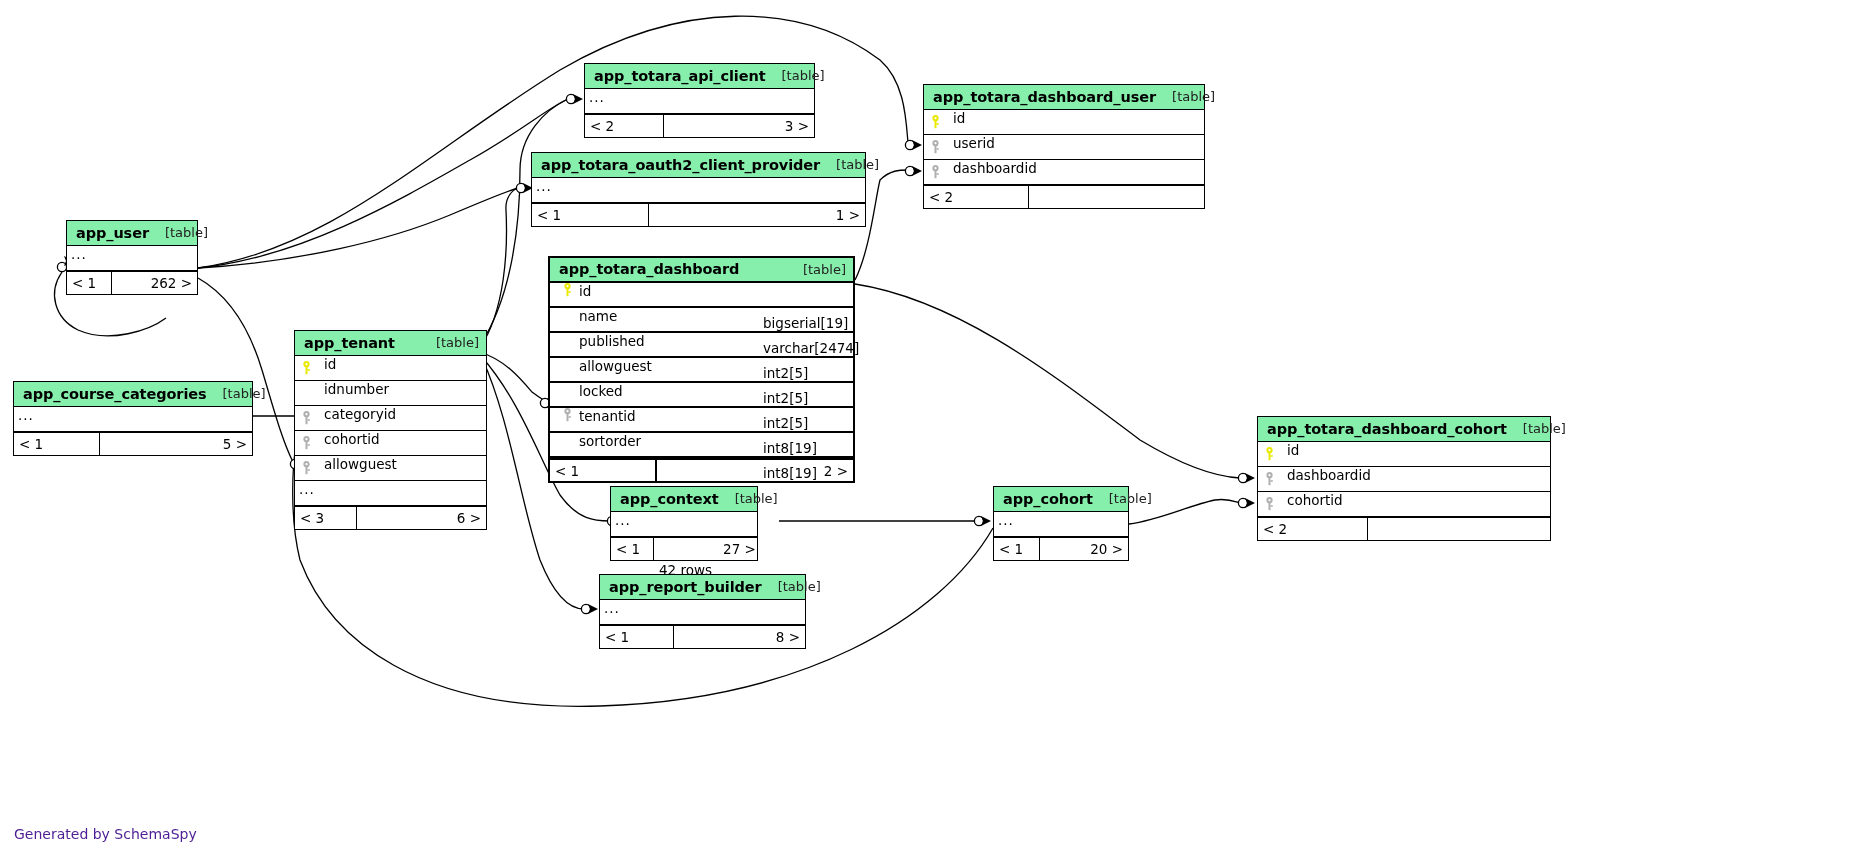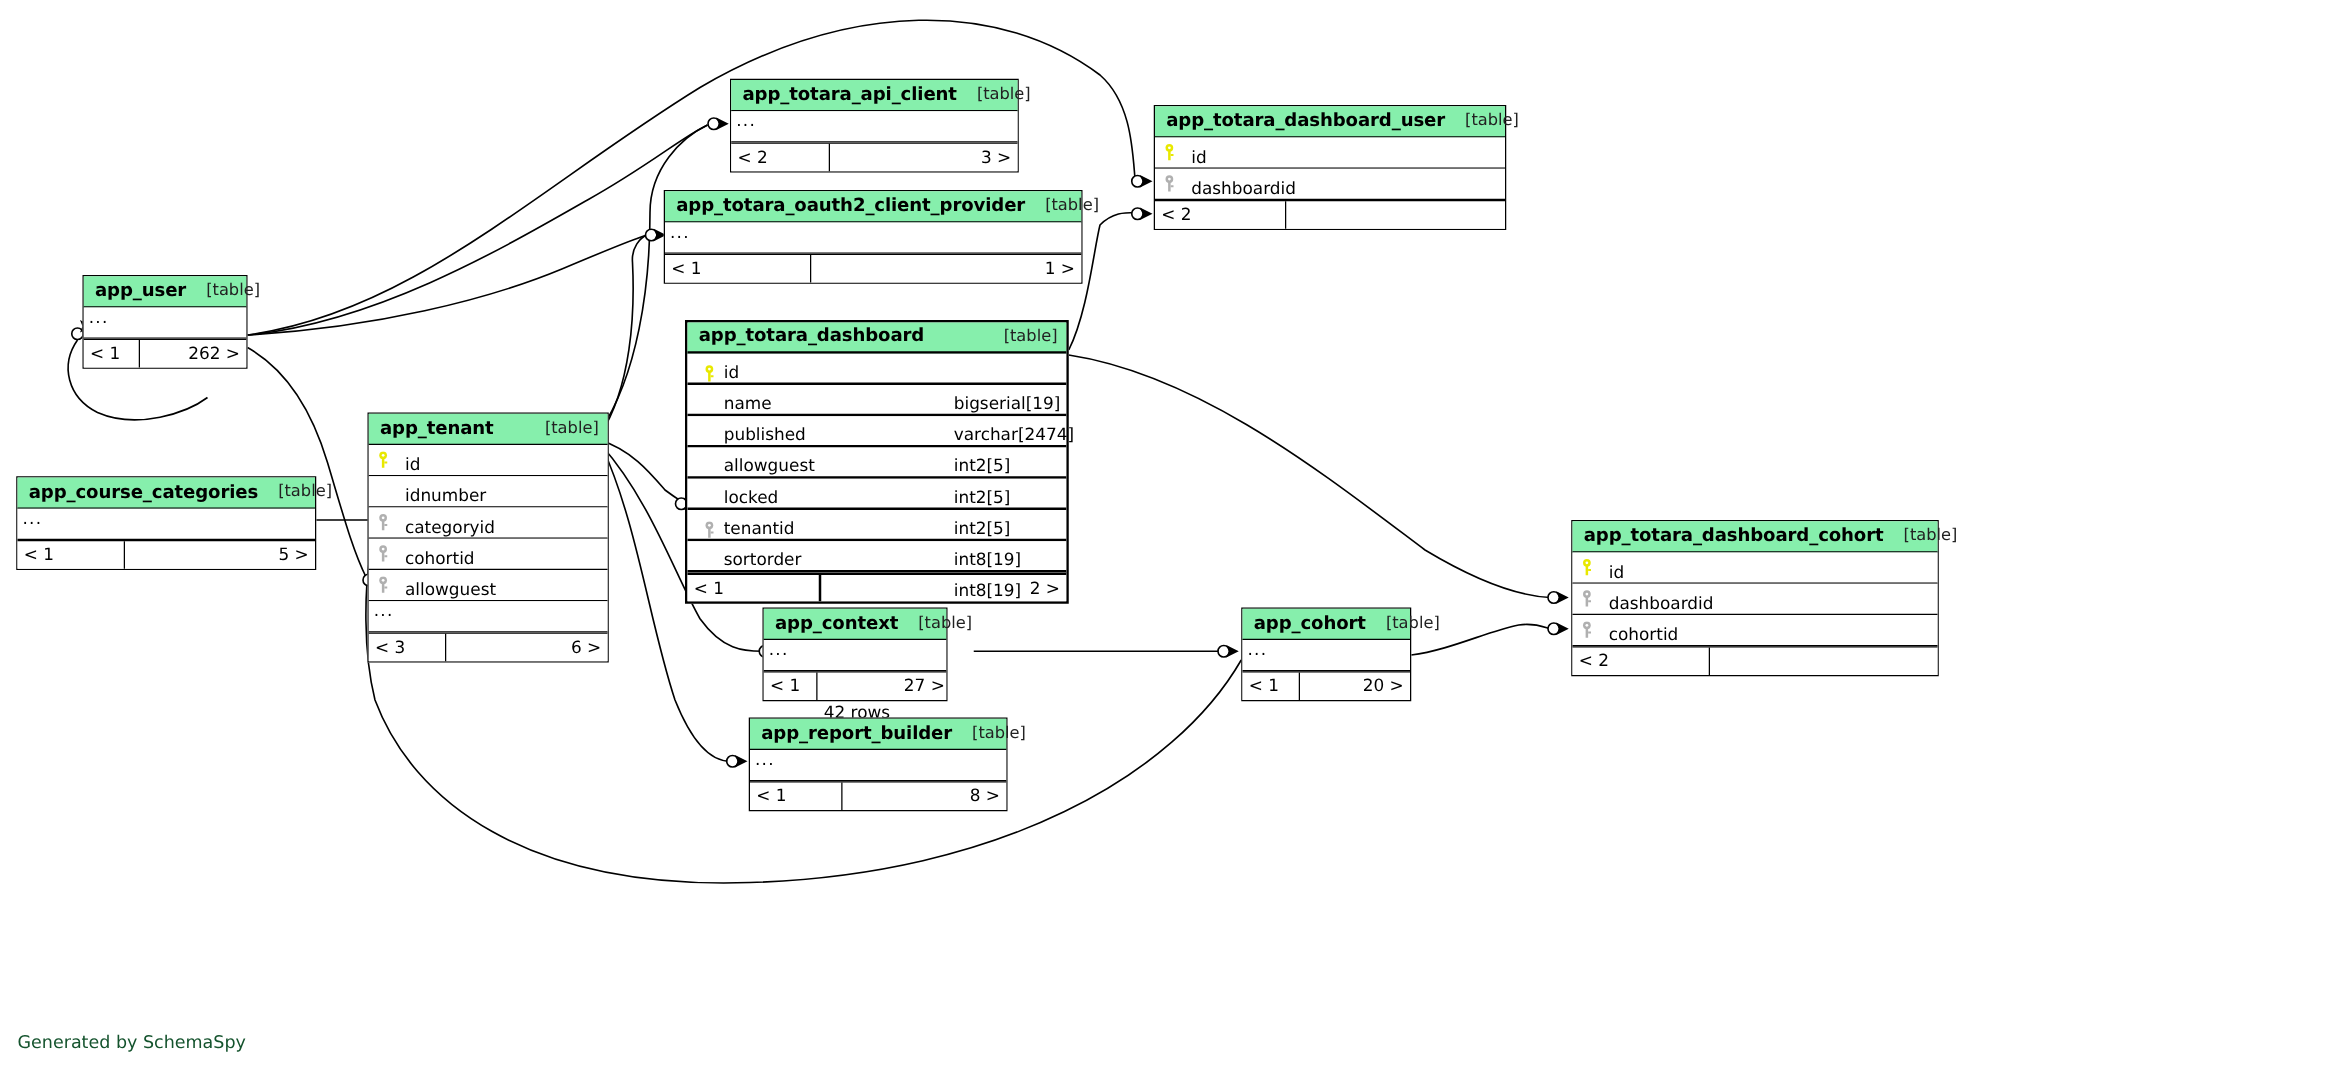--- a/index.html
+++ b/index.html
@@ -90,21 +90,21 @@
     background: #ffffff;
   }
   .tbl.thick .row {
     border-bottom-width: 2px;
   }
   .row:last-child {
     border-bottom: none;
   }
   .col-name {
     display: flex;
-    align-items: flex-end;
+    align-items: flex-start;
     flex: 1 1 auto;
     padding-left: 6px;
     box-sizing: border-box;
     min-width: 0;
   }
   .col-type {
     display: flex;
     align-items: center;
     border-left: 1.2px solid #000000;
     padding-left: 5px;
@@ -165,21 +165,21 @@
   .foot-cell.mid   { justify-content: center; margin-top: 32px; }
   .foot-cell.right { justify-content: flex-end; border-right: none; }
 
   .keyicon { display: block; }
 
   .footer-note {
     position: absolute;
     left: 14px;
     top: 826px;
     font-size: 14px;
-    color: #14532d;
+    color: #4c1d95;
     white-space: nowrap;
     z-index: 6;
   }
 </style>
 </head>
 <body>
 
 <div id="canvas">
 
   <svg id="edges" viewBox="0 0 1865 857" xmlns="http://www.w3.org/2000/svg">
@@ -286,20 +286,33 @@
       <span class="keyslot">
         <svg class="keyicon" width="9" height="14" viewBox="0 0 9 14">
             <circle cx="4.5" cy="3.2" r="3.1" fill="#e8e800"></circle>
             <circle cx="4.5" cy="3.2" r="1.1" fill="#ffffff"></circle>
             <rect x="3.5" y="5.6" width="2" height="7.6" fill="#e8e800"></rect>
             <rect x="5.5" y="8.2" width="2.3" height="1.6" fill="#e8e800"></rect>
           </svg>
       </span>
       <span class="col-name">
           <span class="col-label">id</span>
+        </span>
+    </div>
+    <div class="row">
+      <span class="keyslot">
+        <svg class="keyicon" width="9" height="14" viewBox="0 0 9 14">
+            <circle cx="4.5" cy="3.2" r="3.1" fill="#b0b0b0"></circle>
+            <circle cx="4.5" cy="3.2" r="1.1" fill="#ffffff"></circle>
+            <rect x="3.5" y="5.6" width="2" height="7.6" fill="#b0b0b0"></rect>
+            <rect x="5.5" y="8.2" width="2.3" height="1.6" fill="#b0b0b0"></rect>
+          </svg>
+      </span>
+      <span class="col-name">
+          <span class="col-label">userid</span>
         </span>
     </div>
     <div class="row">
       <span class="keyslot">
         <svg class="keyicon" width="9" height="14" viewBox="0 0 9 14">
             <circle cx="4.5" cy="3.2" r="3.1" fill="#b0b0b0"></circle>
             <circle cx="4.5" cy="3.2" r="1.1" fill="#ffffff"></circle>
             <rect x="3.5" y="5.6" width="2" height="7.6" fill="#b0b0b0"></rect>
             <rect x="5.5" y="8.2" width="2.3" height="1.6" fill="#b0b0b0"></rect>
           </svg>

